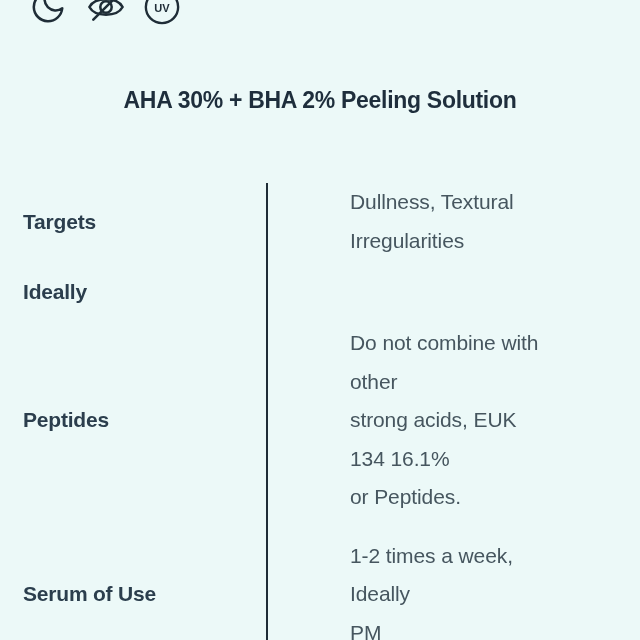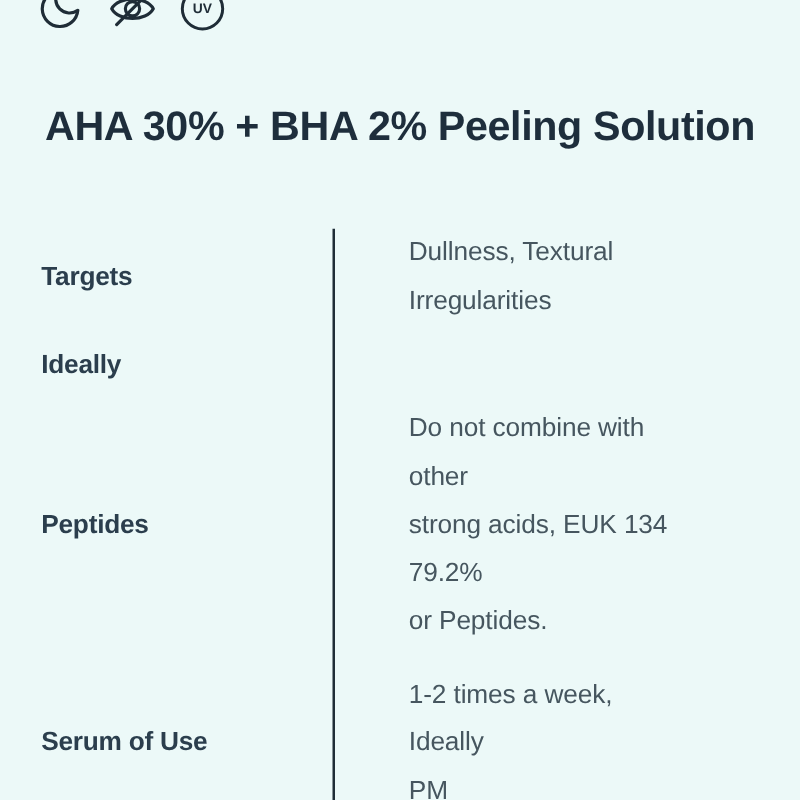--- a/index.html
+++ b/index.html
@@ -21,21 +21,21 @@
   #moon-box { left: 29px; }
   #eye-box  { left: 87px; }
   #uv-box   { left: 143px; }
 
   
   .page-title {
     position: absolute;
     top: 80px; left: 0;
     width: 640px;
     text-align: center;
-    font-size: 33px;
+    font-size: 23px;
     font-weight: 700;
     letter-spacing: -0.3px;
     color: #1E2E3C;
     line-height: 41px;
   }
 
   
   .attr-table {
     position: absolute;
     top: 173px; left: 0; right: 0; bottom: 0;
@@ -48,25 +48,25 @@
     background: #1F2D37;
   }
   .attr-row {
     display: flex;
     align-items: center;
     padding: 10px 0;
   }
   .attr-row:first-child { padding-top: 0; }
   .attr-label {
     flex: 0 0 266px;
-    padding-left: 33px;
     font-size: 21px;
     font-weight: 700;
     color: #2B3E4D;
     letter-spacing: -0.2px;
+    margin-left: 23px;
   }
   .attr-value {
     flex: 1;
     padding-left: 61px;
     padding-right: 24px;
     font-size: 21px;
     line-height: 38.5px;
     color: #46565F;
     white-space: pre-line;
     letter-spacing: -0.1px;
@@ -110,21 +110,21 @@
     </div>
 
     <div class="attr-row">
       <div class="attr-label">Ideally</div>
     </div>
 
 
     <div class="attr-row">
       <div class="attr-label">Peptides</div>
       <div class="attr-value">Do not combine with other
-strong acids, EUK 134 79.2%
+strong acids, EUK 134 16.1%
 or Peptides.</div>
     </div>
 
     <div class="attr-row">
       <div class="attr-label">Serum of Use</div>
       <div class="attr-value">1-2 times a week, Ideally
 PM</div>
     </div>
   </div>
 

